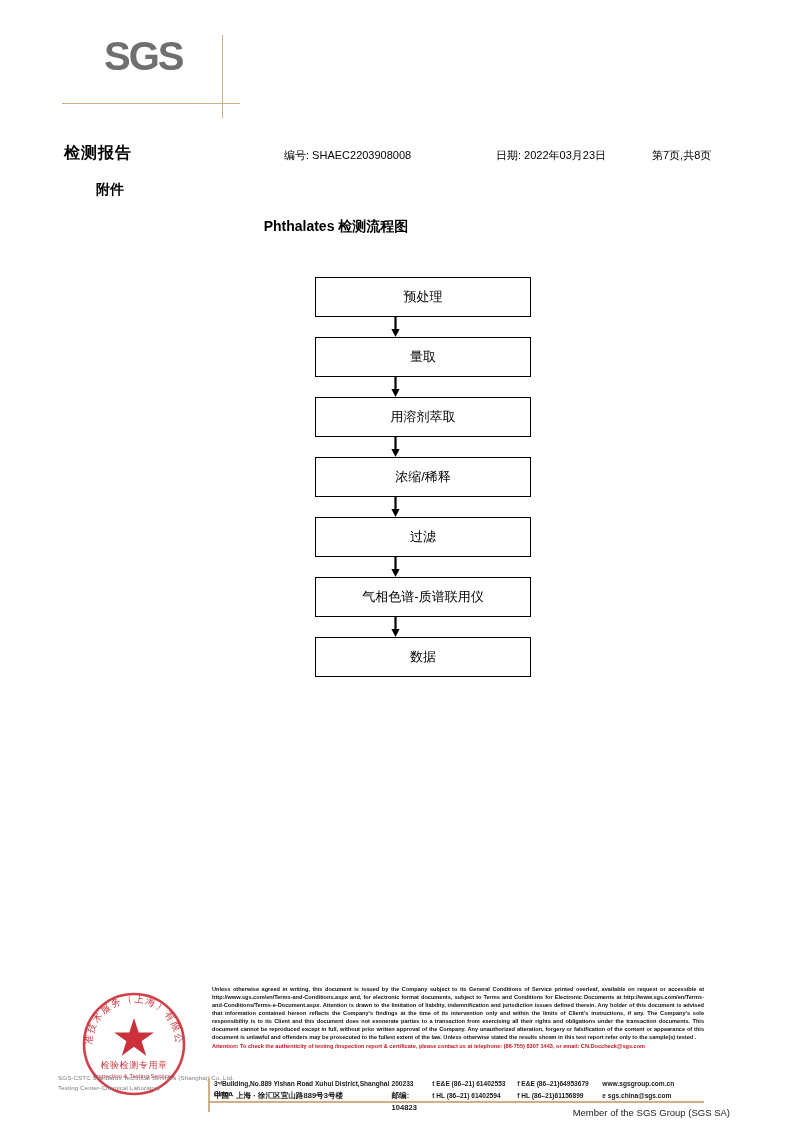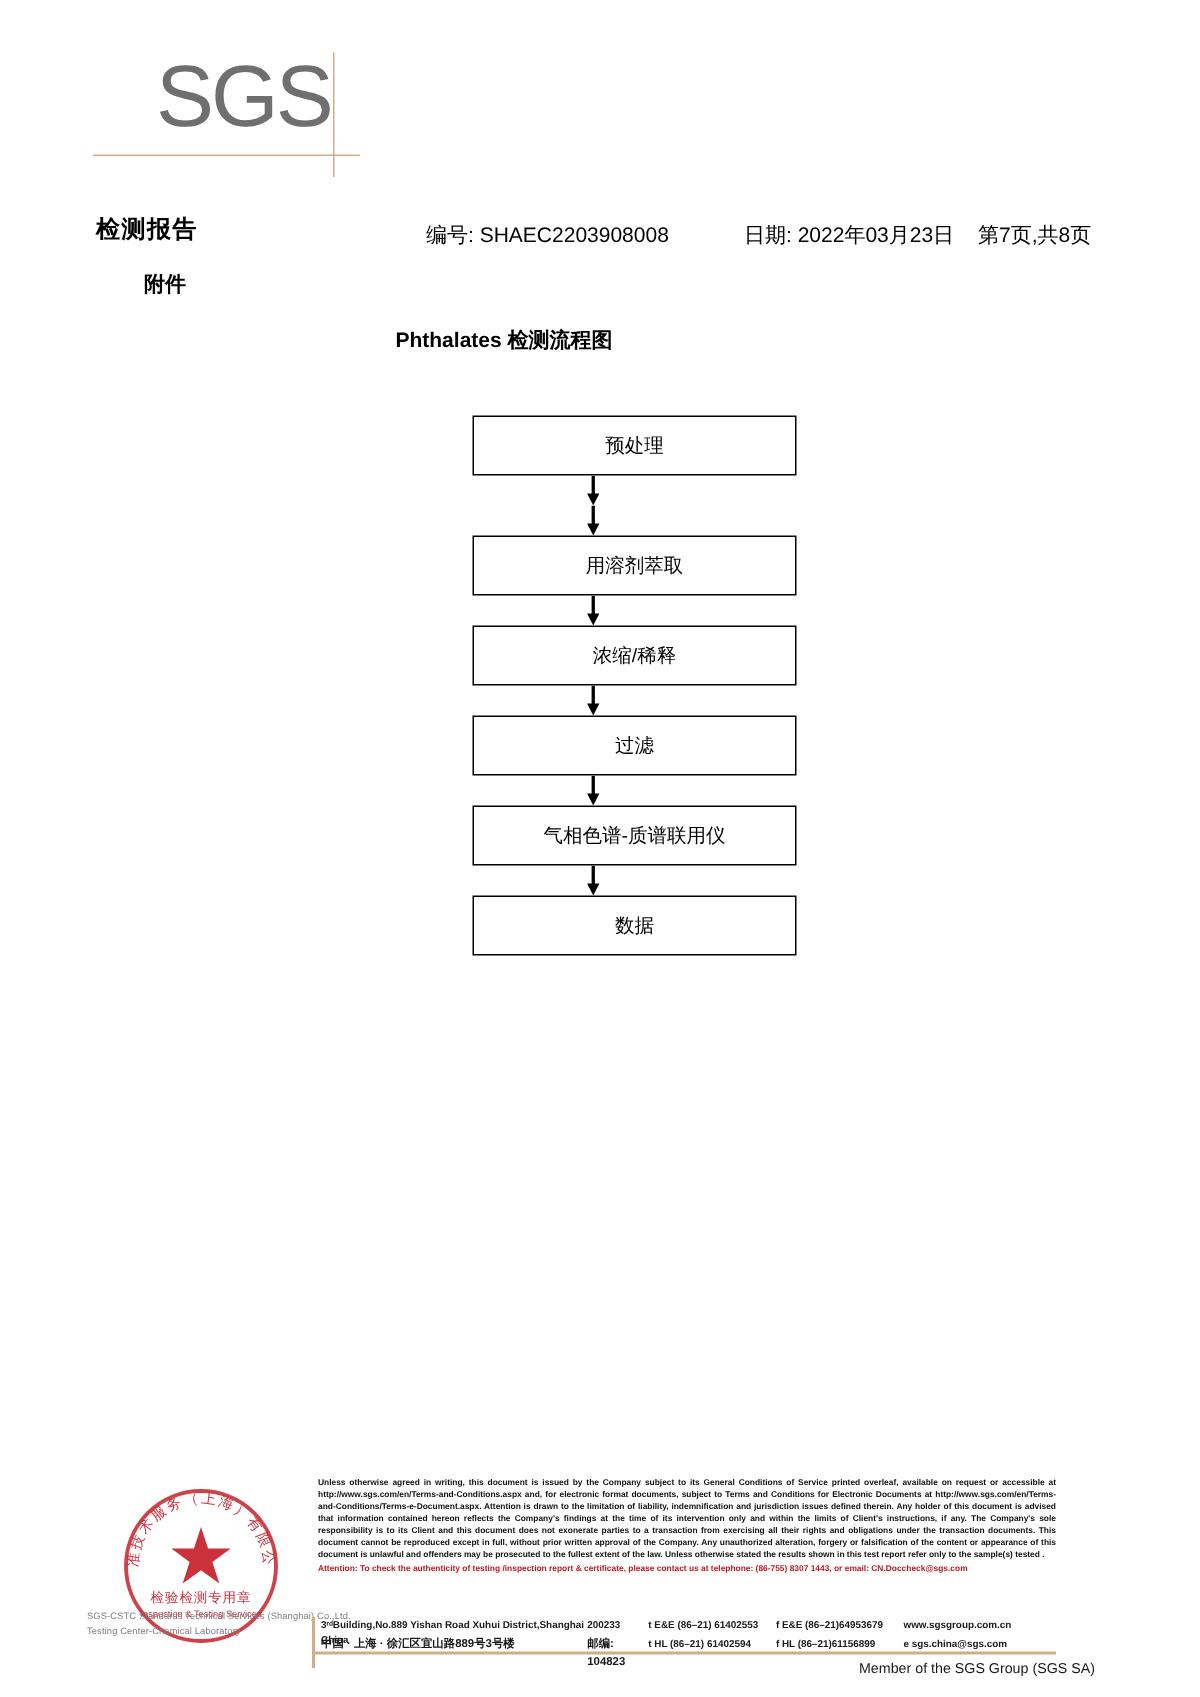--- a/index.html
+++ b/index.html
@@ -19,22 +19,22 @@
   
   .logo-zone {
     position: absolute;
     left: 0; top: 0;
     width: 800px; height: 130px;
   }
   .sgs-word {
     position: absolute;
     left: 104px; top: 36px;
     font-family: "Liberation Sans", "DejaVu Sans", sans-serif;
-    font-size: 58px;
-    font-weight: normal;
+    font-size: 40px;
+    font-weight: bold;
     letter-spacing: -2px;
     color: #6f6f6f;
     line-height: 1;
   }
   .logo-hline {
     position: absolute;
     left: 62px; top: 103px;
     width: 178px; height: 1px;
     background: #cfae88;
   }
@@ -57,21 +57,21 @@
   .hdr-sub {
     position: absolute;
     left: 64px; top: 181px;
     font-size: 14px;
     font-weight: bold;
     padding-left: 32px;
   }
   .hdr-meta {
     position: absolute;
     top: 148px;
-    font-size: 14px;
+    font-size: 11px;
     white-space: nowrap;
   }
   .hdr-no   { left: 284px; }
   .hdr-date { left: 496px; }
   .hdr-page { left: 652px; }
 
   
   .chart-title {
     position: absolute;
     left: 0; top: 218px;
@@ -204,20 +204,23 @@
   <div class="flow-step">
     <div class="flow-box">预处理</div>
   </div>
   <div class="flow-arrow">
     <svg width="9" height="20" viewBox="0 0 9 20">
         <line x1="4.5" y1="0" x2="4.5" y2="13" stroke="#000" stroke-width="2.2"></line>
         <polygon points="4.5,20 0.4,12 8.6,12" fill="#000"></polygon>
       </svg>
   </div>
 
+  <div class="flow-step">
+    <div class="flow-box">量取</div>
+  </div>
   <div class="flow-arrow">
     <svg width="9" height="20" viewBox="0 0 9 20">
         <line x1="4.5" y1="0" x2="4.5" y2="13" stroke="#000" stroke-width="2.2"></line>
         <polygon points="4.5,20 0.4,12 8.6,12" fill="#000"></polygon>
       </svg>
   </div>
 
   <div class="flow-step">
     <div class="flow-box">用溶剂萃取</div>
   </div>

